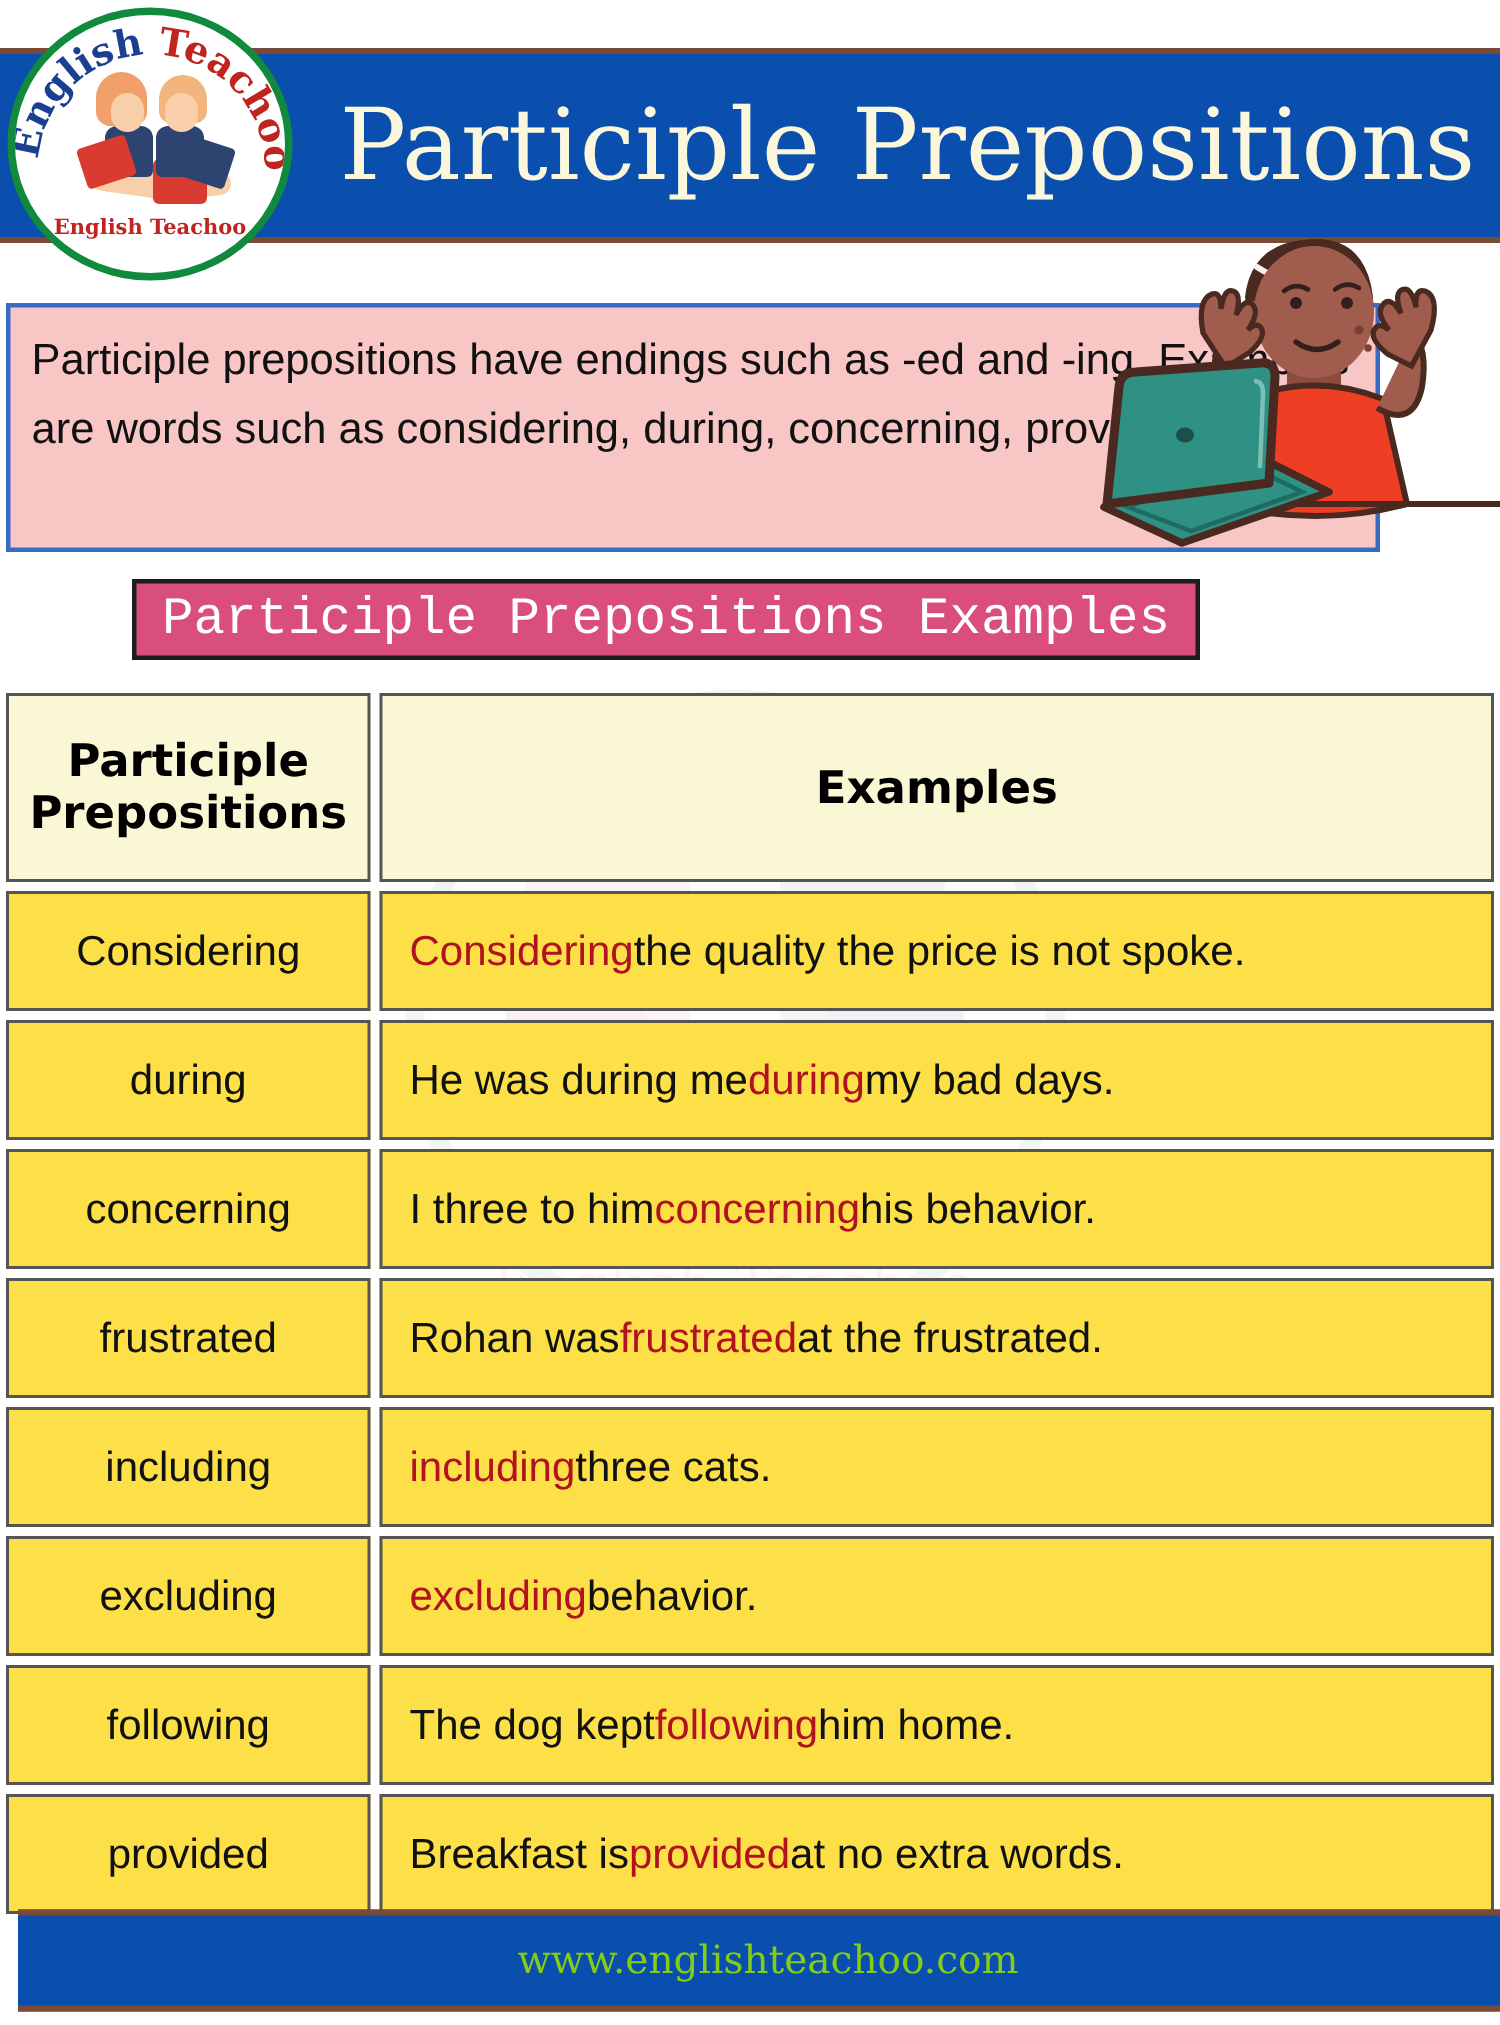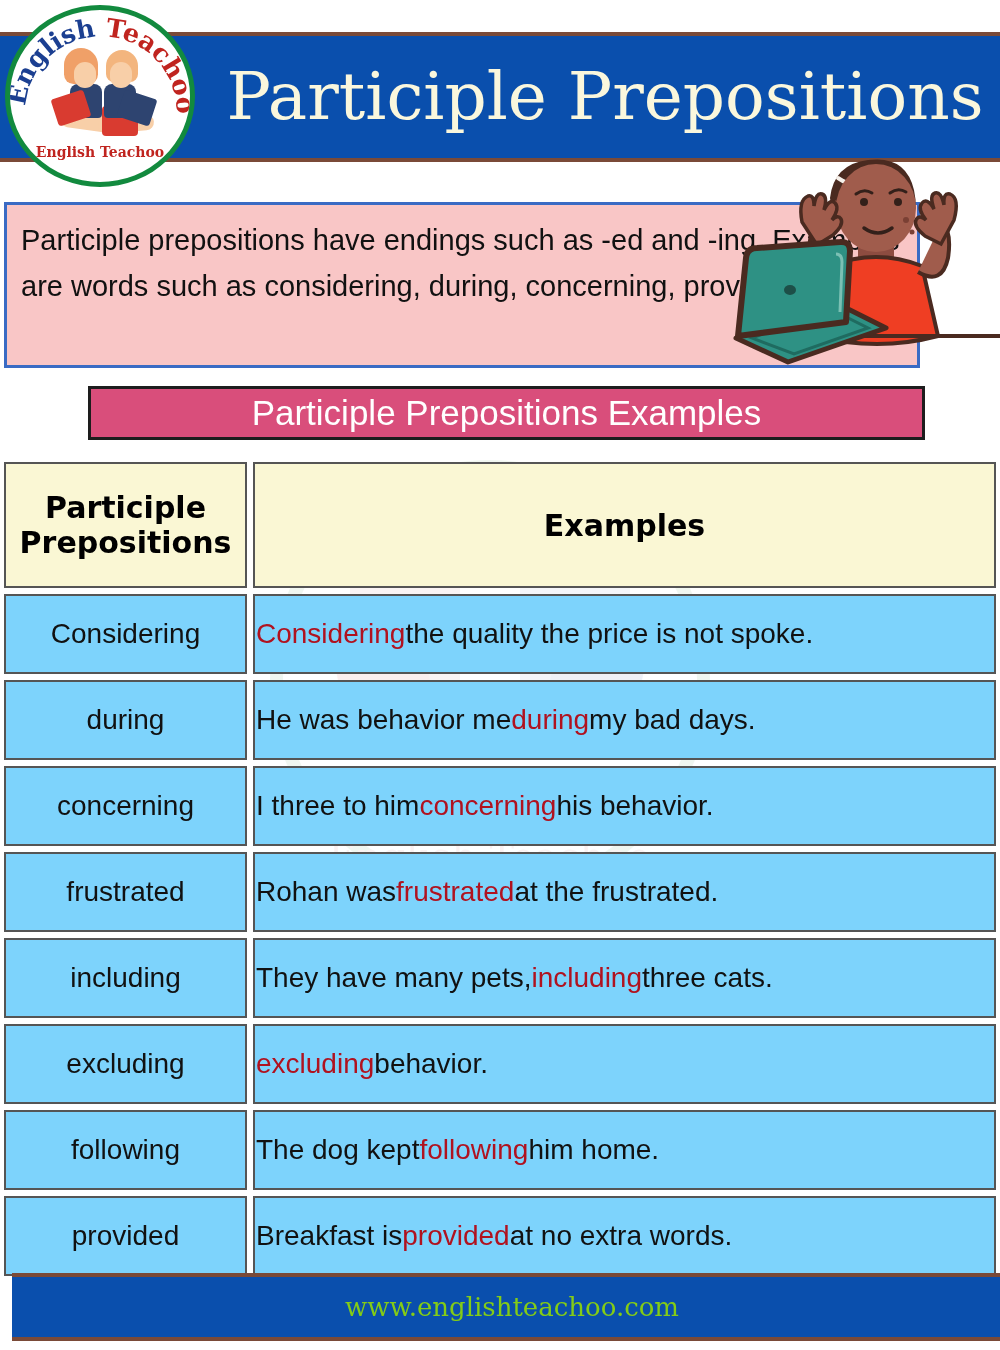--- a/index.html
+++ b/index.html
@@ -213,66 +213,66 @@
     font-size: 29px;
     line-height: 46px;
     color: #111111;
   }
 
   
   .section-banner {
     position: absolute;
     left: 88px;
     top: 386px;
-    width: 837px;
+    width: 712px;
     height: 54px;
     background: #d94e7b;
     border: 3px solid #1d1d1d;
     z-index: 3;
     text-align: center;
     line-height: 48px;
-    font-family: Liberation Sans, sans-serif;
+    font-family: Liberation Mono, monospace;
     font-size: 35px;
     color: #ffffff;
   }
 
   
   .table {
     position: absolute;
     left: 4px;
     top: 462px;
     width: 992px;
     z-index: 3;
   }
   .trow {
     display: flex;
     gap: 6px;
     margin-bottom: 6px;
   }
   .cell {
     border: 2px solid #555555;
-    background: #7dd3fc;
+    background: #fde047;
     display: flex;
     align-items: center;
     justify-content: center;
   }
   .cell-term {
     width: 243px;
     min-height: 80px;
     text-align: center;
     font-family: "Liberation Sans", sans-serif;
     font-size: 28px;
     color: #111111;
     padding: 8px 4px;
   }
   .cell-example {
     flex: 1;
     min-height: 80px;
     justify-content: flex-start;
-    padding: 8px 1px;
+    padding: 8px 18px;
     font-family: "Liberation Sans", sans-serif;
     font-size: 28px;
     color: #111111;
   }
   .head-row .cell {
     background: #faf7d4;
     min-height: 126px;
   }
   .head-row .cell-term,
   .head-row .cell-example {
@@ -403,21 +403,21 @@
           <div class="cell cell-term">Considering</div>
           <div class="cell cell-example">
             <span></span>
             <span class="kw">Considering</span>
             <span> the quality the price is not spoke.</span>
           </div>
         </div>
         <div class="trow">
           <div class="cell cell-term">during</div>
           <div class="cell cell-example">
-            <span>He was behavior me </span>
+            <span>He was during me </span>
             <span class="kw">during</span>
             <span> my bad days.</span>
           </div>
         </div>
         <div class="trow">
           <div class="cell cell-term">concerning</div>
           <div class="cell cell-example">
             <span>I three to him </span>
             <span class="kw">concerning</span>
             <span> his behavior.</span>
@@ -427,21 +427,20 @@
           <div class="cell cell-term">frustrated</div>
           <div class="cell cell-example">
             <span>Rohan was </span>
             <span class="kw">frustrated</span>
             <span> at the frustrated.</span>
           </div>
         </div>
         <div class="trow">
           <div class="cell cell-term">including</div>
           <div class="cell cell-example">
-            <span>They have many pets, </span>
             <span class="kw">including</span>
             <span> three cats.</span>
           </div>
         </div>
         <div class="trow">
           <div class="cell cell-term">excluding</div>
           <div class="cell cell-example">
             <span class="kw">excluding</span>
             <span> behavior.</span>
           </div>

